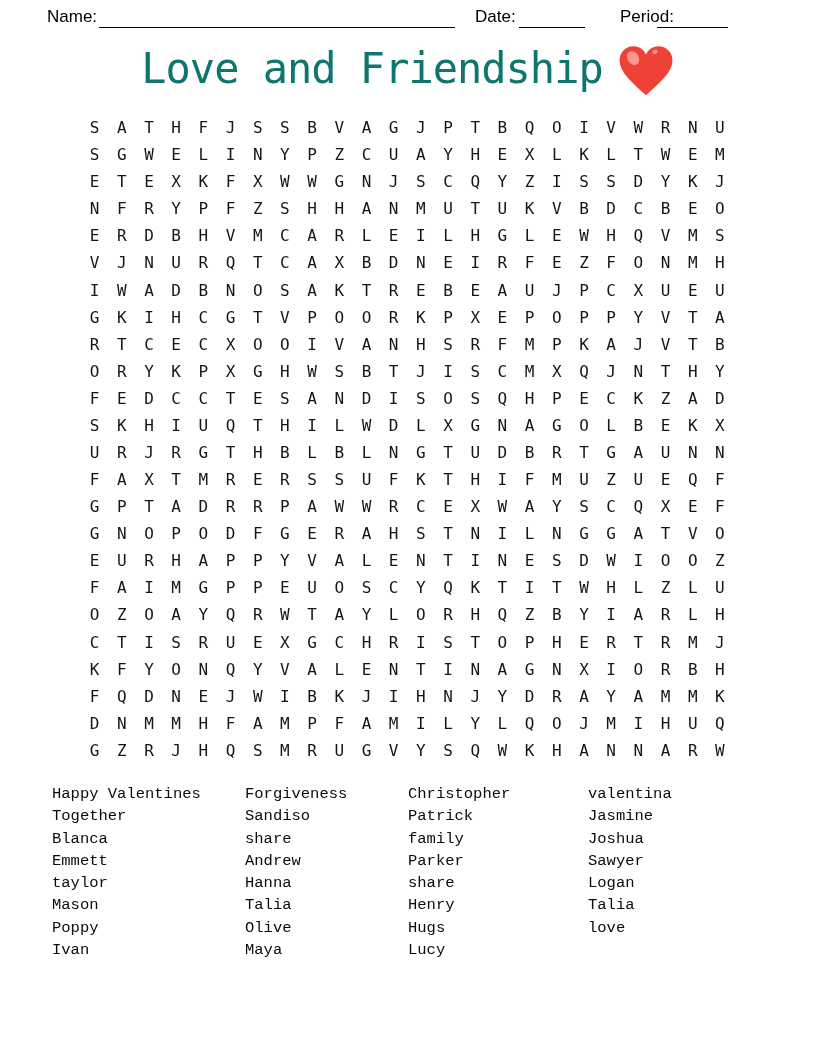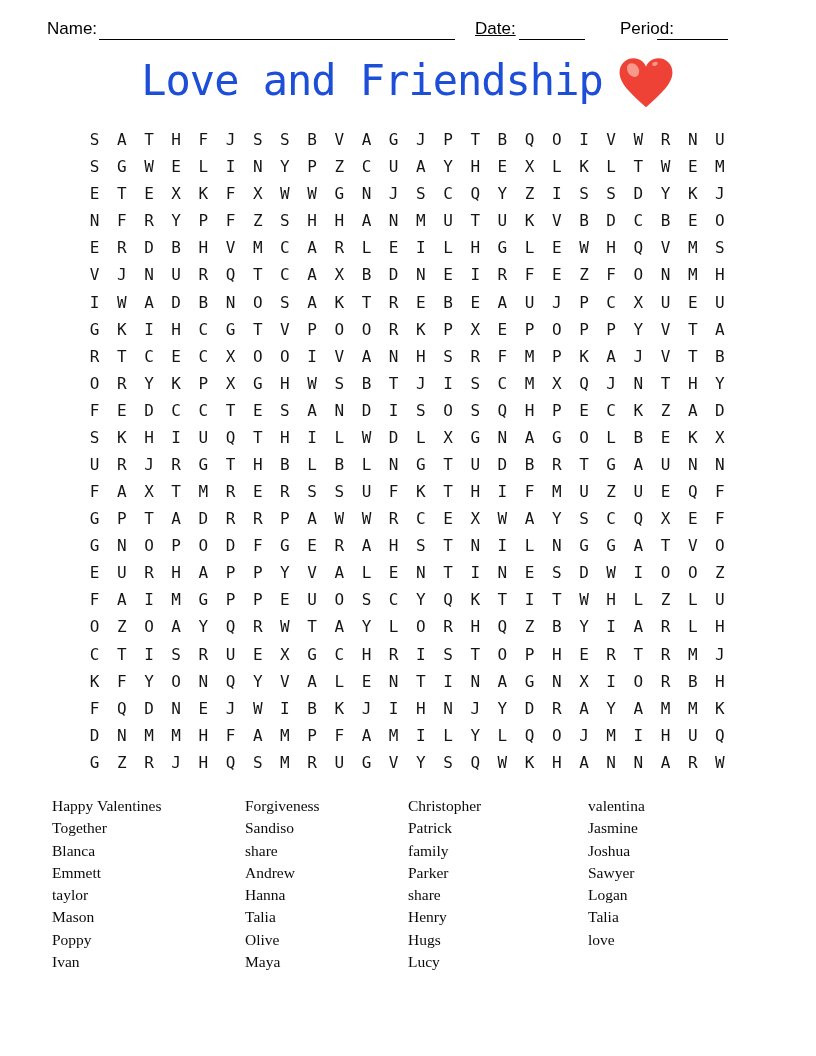--- a/index.html
+++ b/index.html
@@ -4,60 +4,60 @@
 <style>
   * { margin: 0; padding: 0; box-sizing: border-box; }
   html, body { background: #ffffff; }
   body { font-family: "Liberation Sans", sans-serif; color: #000; }
   .page {
     position: relative;
     width: 816px;
     height: 1028px;
     background: #ffffff;
     overflow: hidden;
-    margin: 16px auto;
+    margin: 4px auto;
   }
 
   
   .hdr-label {
     position: absolute;
     top: 3px;
     font-size: 17px;
     font-family: "Liberation Sans", sans-serif;
     color: #000;
   }
   .hdr-line {
     position: absolute;
     top: 3px;
     height: 21px;
     border-bottom: 1.6px solid #000;
   }
   #name-label   { left: 47px; }
   #name-line    { left: 99px;  width: 356px; }
-  #date-label   { left: 475px; text-decoration: underline; }
+  #date-label   { left: 475px; }
   #date-line    { left: 519px; width: 66px; }
   #period-label { left: 620px; }
   #period-line  { left: 657px; width: 71px; }
 
   
   .title-row {
     position: absolute;
     top: 34px;
     left: 0;
     width: 816px;
     display: flex;
     justify-content: center;
     align-items: center;
     gap: 14px;
   }
   .title-text {
     font-family: "DejaVu Sans Mono", monospace;
     font-size: 42px;
     letter-spacing: -1px;
-    color: #1d4ed8;
+    color: #0f766e;
     white-space: nowrap;
   }
   .heart { width: 58px; height: 54px; margin-top: 6px; }
 
   
   .letter-grid {
     position: absolute;
     left: 81px;
     top: 110px;
   }
@@ -70,21 +70,21 @@
     justify-content: center;
     font-family: "DejaVu Sans Mono", monospace;
     font-size: 16px;
     color: #151515;
   }
 
   
   .word-col {
     position: absolute;
     top: 779px;
-    font-family: Liberation Serif, serif;
+    font-family: Liberation Mono, monospace;
     font-size: 15.5px;
     color: #0b0b0b;
   }
   .word { height: 22.3px; line-height: 22.3px; white-space: nowrap; }
   #word-col-0 { left: 52px; }
   #word-col-1 { left: 245px; }
   #word-col-2 { left: 408px; }
   #word-col-3 { left: 588px; }
 </style>
 </head>

